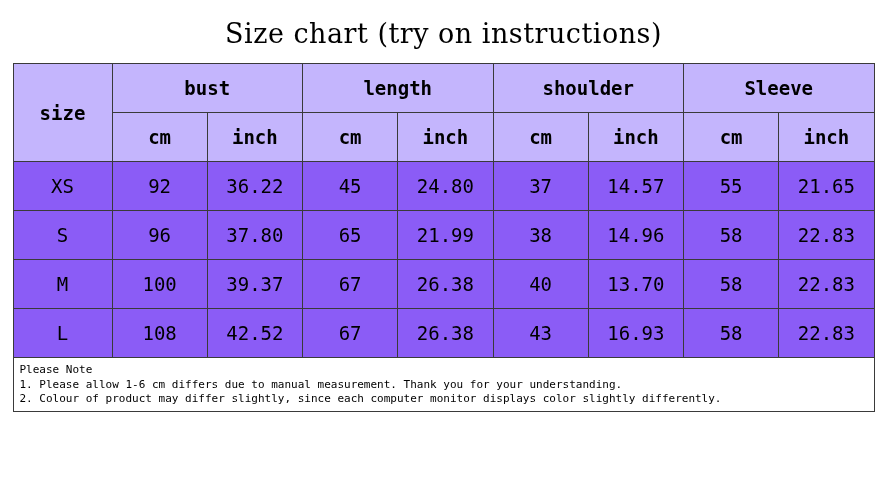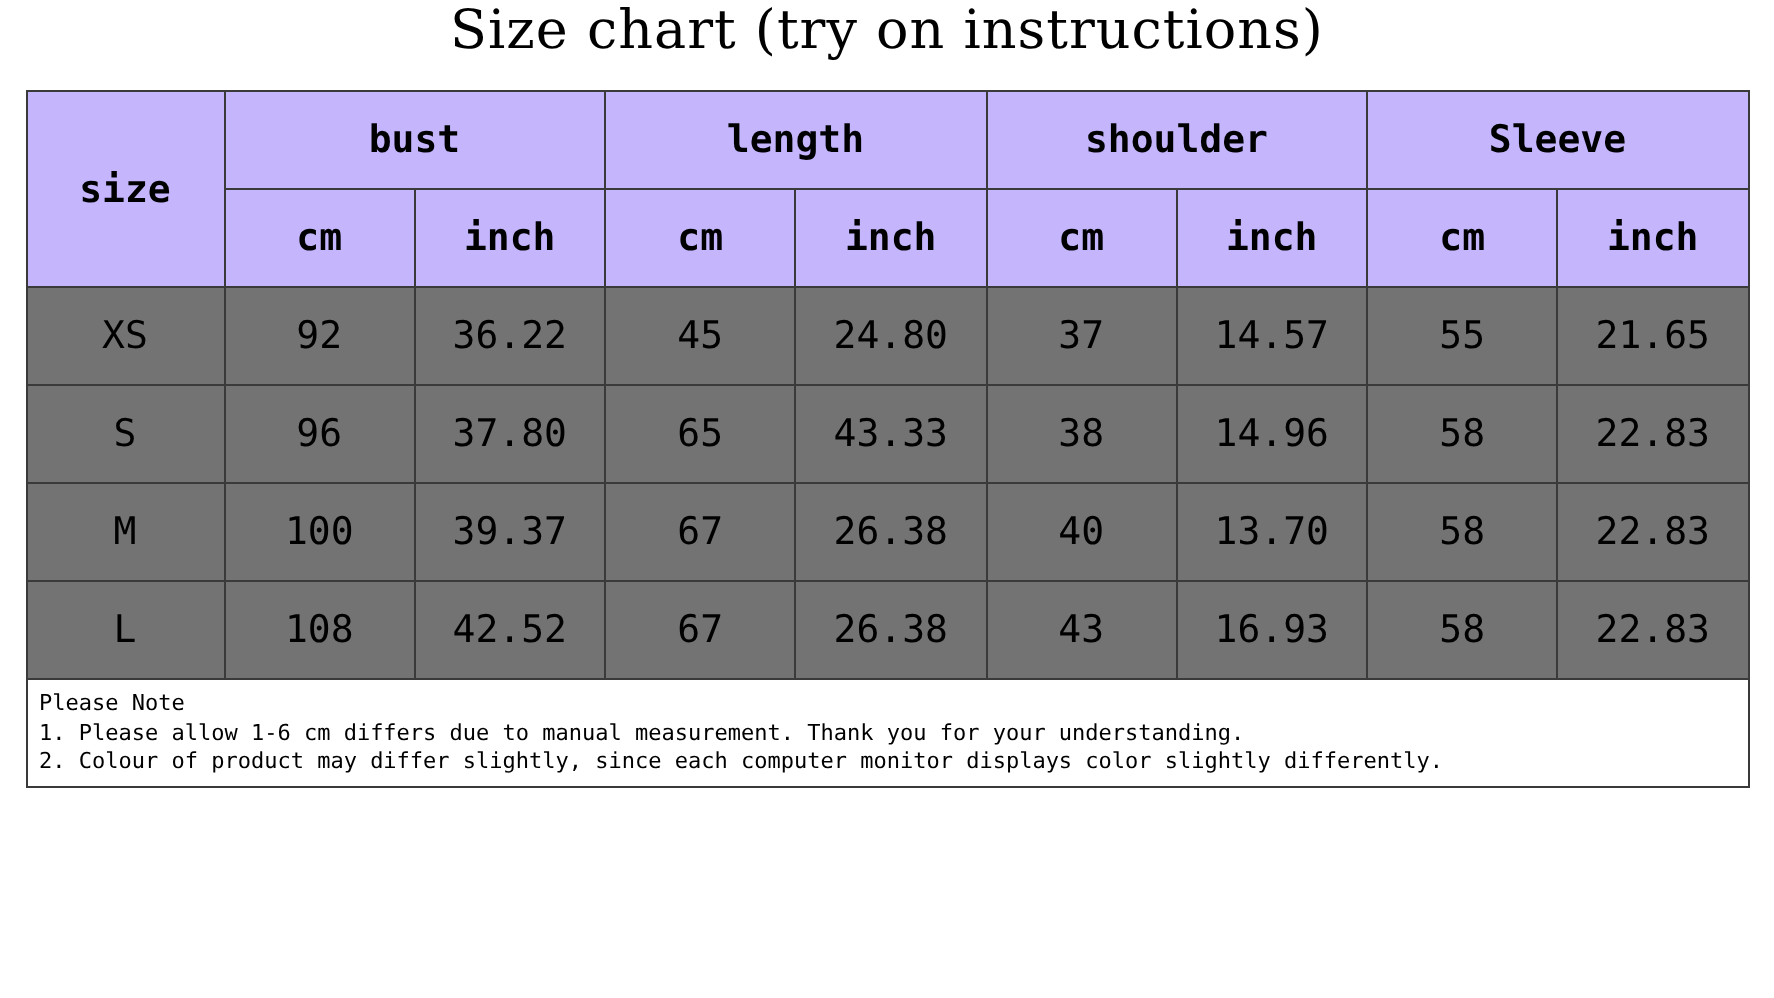--- a/index.html
+++ b/index.html
@@ -17,20 +17,21 @@
   .page {
     position: relative;
     width: 887px;
     height: 499px;
     box-sizing: border-box;
   }
   .chart-title {
     text-align: center;
     font-size: 27px;
     letter-spacing: 0.5px;
+    padding-top: 18px;
     padding-bottom: 14px;
     color: #000;
     font-family: "DejaVu Serif", serif;
   }
   table.size-table {
     border-collapse: collapse;
     width: 862px;
     margin: 0 auto;
     table-layout: fixed;
   }
@@ -60,21 +61,21 @@
   }
   .dim-cm {
     width: 96px;
     margin-left: 13px;
   }
   .dim-inch {
     width: 100px;
   }
   .body-row td {
     height: 49px;
-    background: #737373;
+    background: #8b5cf6;
   }
   .note-box {
     width: 862px;
     margin: 0 auto;
     border: 1px solid #3a3a3a;
     border-top: none;
     box-sizing: border-box;
     padding: 5px 6px 4px 6px;
     font-size: 11px;
     line-height: 1.33;
@@ -121,21 +122,21 @@
         <td>37</td>
         <td>14.57</td>
         <td>55</td>
         <td>21.65</td>
       </tr>
       <tr class="body-row">
         <td>S</td>
         <td>96</td>
         <td>37.80</td>
         <td>65</td>
-        <td>43.33</td>
+        <td>21.99</td>
         <td>38</td>
         <td>14.96</td>
         <td>58</td>
         <td>22.83</td>
       </tr>
       <tr class="body-row">
         <td>M</td>
         <td>100</td>
         <td>39.37</td>
         <td>67</td>

